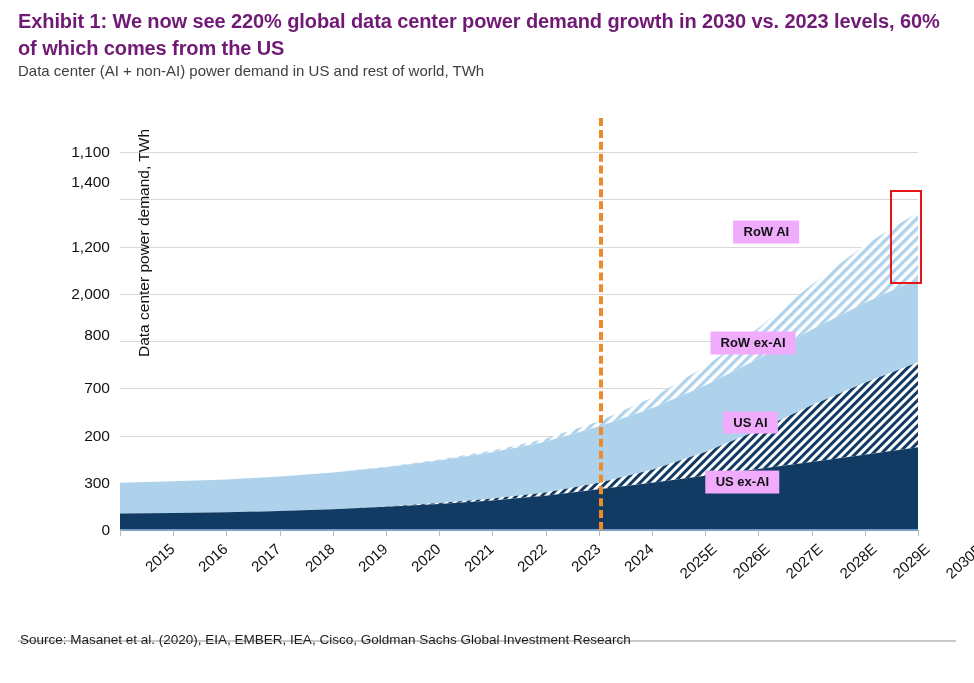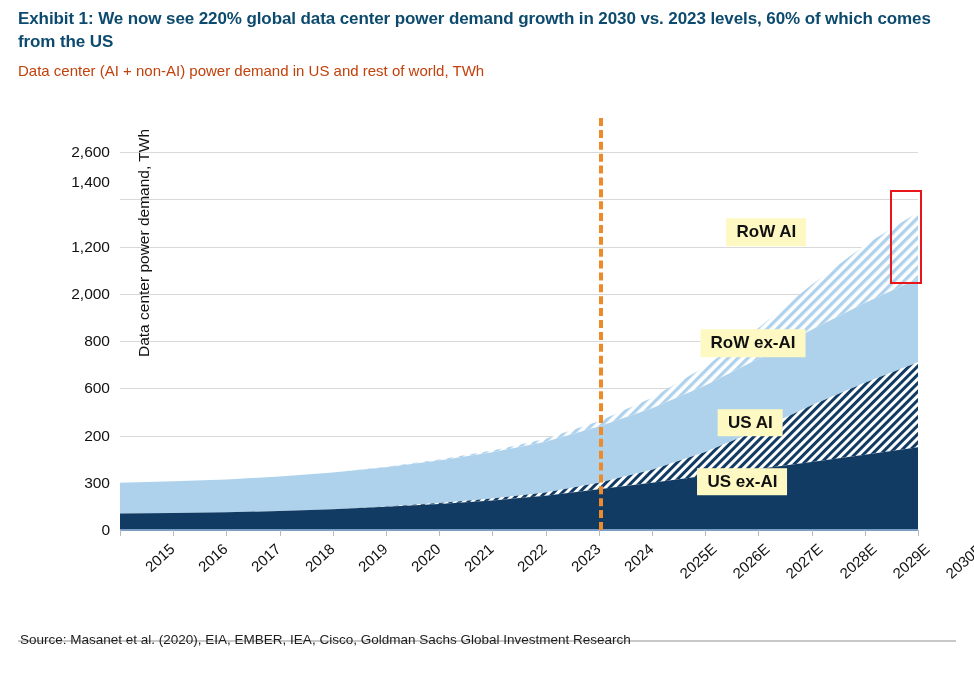--- a/index.html
+++ b/index.html
@@ -6,26 +6,26 @@
   body{
     width:974px;height:683px;background:#ffffff;
     font-family:"Liberation Sans", sans-serif;
     color:#1a1a1a;overflow:hidden;position:relative;
   }
   .page{position:absolute;inset:0;}
 
   
   .header{position:absolute;left:18px;top:8px;width:940px;}
   .title{
-    font-size:17px;font-weight:bold;line-height:1.33;
-    color:#0c4a6e;letter-spacing:-0.1px;margin:0;
+    font-size:20px;font-weight:bold;line-height:1.33;
+    color:#701a75;letter-spacing:-0.1px;margin:0;
   }
   .subtitle{
-    font-size:15px;font-weight:normal;color:#c2410c;
-    margin:9px 0 0 0;line-height:1.2;
+    font-size:15px;font-weight:normal;color:#404040;
+    margin:1px 0 0 0;line-height:1.2;
   }
 
   
   .chart-area{position:absolute;left:0;top:118px;width:974px;height:500px;}
   .plot{position:absolute;left:120px;top:34px;width:798px;height:378px;}
 
   
   .ylabel{
     position:absolute;left:-86px;top:86px;width:220px;
     transform:rotate(-90deg);transform-origin:center center;
@@ -58,22 +58,22 @@
     border-left:4px dashed #ed8b2a;
   }
 
   
   .highlight{
     position:absolute;border:2.5px solid #e8151b;background:transparent;
   }
 
   
   .callout{
-    position:absolute;background:#fef9c3;
-    font-size:17px;font-weight:bold;color:#111;
+    position:absolute;background:#f0abfc;
+    font-size:13px;font-weight:bold;color:#111;
     padding:4px 10px;white-space:nowrap;
     transform:translate(-50%,-50%);line-height:1.15;
   }
 
   
   .rule{position:absolute;left:18px;top:640px;width:938px;height:2px;background:#c9c9c9;}
   .source{
     position:absolute;left:20px;top:632px;
     font-size:13.5px;color:#1d1d1d;white-space:nowrap;
   }
@@ -98,26 +98,26 @@
           <div class="gridline" style="top: 189px;"></div>
           <div class="gridline" style="top: 141.75px;"></div>
           <div class="gridline" style="top: 94.5px;"></div>
           <div class="gridline" style="top: 47.25px;"></div>
           <div class="gridline" style="top: 0px;"></div>
         </div>
       <div id="yticks">
           <div class="ytick" style="top: 378px;">0</div>
           <div class="ytick" style="top: 330.75px;">300</div>
           <div class="ytick" style="top: 283.5px;">200</div>
-          <div class="ytick" style="top: 236.25px;">600</div>
-          <div class="ytick" style="top: 189px;">800</div>
+          <div class="ytick" style="top: 236.25px;">700</div>
+          <div class="ytick" style="top: 183px;">800</div>
           <div class="ytick" style="top: 141.75px;">2,000</div>
           <div class="ytick" style="top: 94.5px;">1,200</div>
           <div class="ytick" style="top: 30px;">1,400</div>
-          <div class="ytick" style="top: 0px;">2,600</div>
+          <div class="ytick" style="top: 0px;">1,100</div>
         </div>
       <div class="ylabel">Data center power demand, TWh</div>
 
       <div class="areas">
         <svg id="areasvg" viewBox="0 0 798 378" preserveAspectRatio="none">
           <defs>
             <pattern id="hatchLight" patternUnits="userSpaceOnUse" width="7" height="7" patternTransform="rotate(45)">
               <rect width="7" height="7" fill="#ffffff"></rect>
               <rect width="3.3" height="7" fill="#aed2ec"></rect>
             </pattern>

